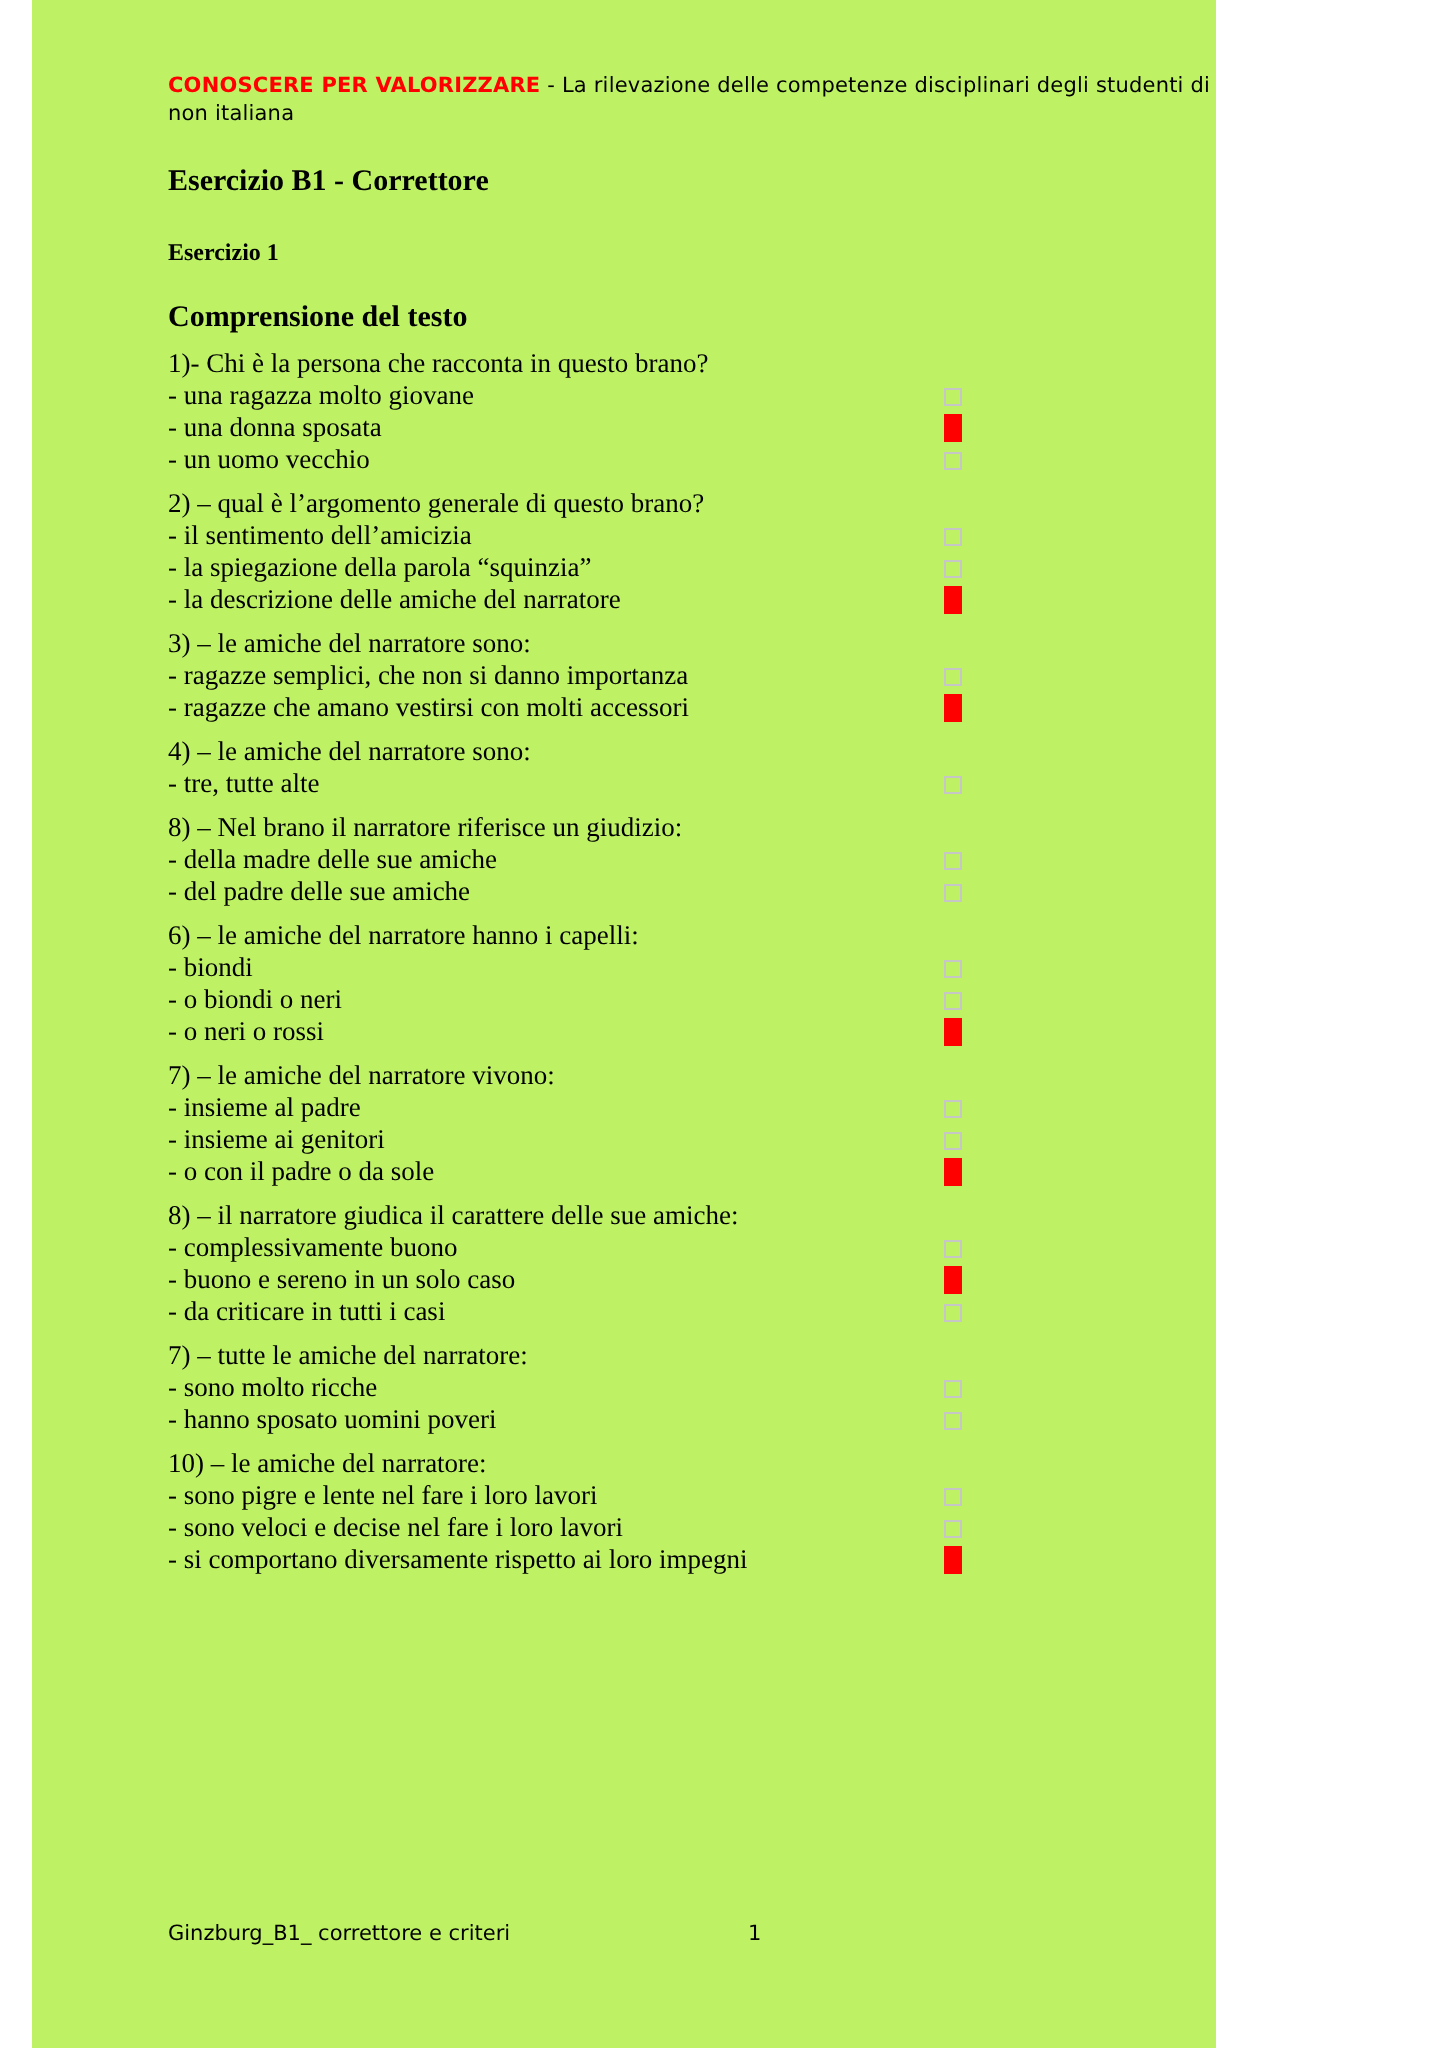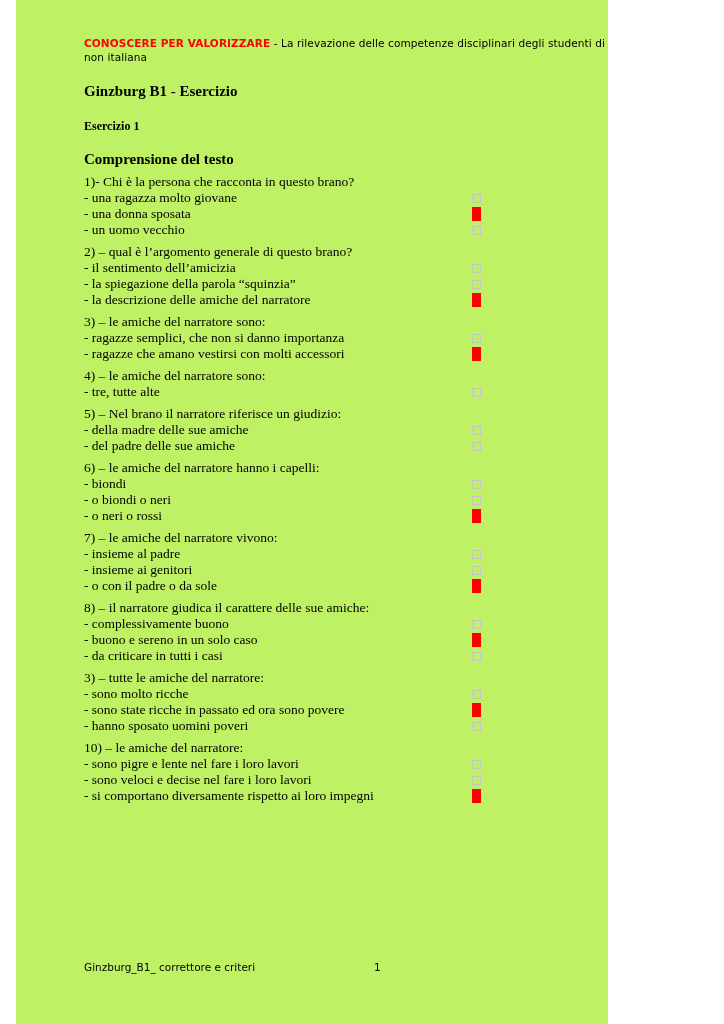--- a/index.html
+++ b/index.html
@@ -94,21 +94,21 @@
   }
 </style>
 </head>
 <body>
 
 <div class="page" style="--accent-red: #ff0000; --checkbox-red: #ff0000; --checkbox-border: #c6c6c6;">
   <div class="content">
 
     <div class="header"><span class="header-red">CONOSCERE PER VALORIZZARE</span><span> - La rilevazione delle competenze disciplinari degli studenti di madrelingua non italiana</span></div>
 
-    <div class="doc-title">Ginzburg B1 - Esercizio</div>
+    <div class="doc-title">Esercizio B1 - Correttore</div>
 
     <div class="exercise-heading">Esercizio 1</div>
 
     <div class="section-heading">Comprensione del testo</div>
 
     <div id="questions">
         <div class="question">
           <div class="prompt">1)- Chi è la persona che racconta in questo brano?</div>
           <div class="option-row"><span class="option-label">- una ragazza molto giovane</span><span class="checkbox empty"></span></div>
           <div class="option-row"><span class="option-label">- una donna sposata</span><span class="checkbox checked"></span></div>
@@ -123,21 +123,21 @@
         <div class="question">
           <div class="prompt">3) – le amiche del narratore sono:</div>
           <div class="option-row"><span class="option-label">- ragazze semplici, che non si danno importanza</span><span class="checkbox empty"></span></div>
           <div class="option-row"><span class="option-label">- ragazze che amano vestirsi  con molti accessori</span><span class="checkbox checked"></span></div>
         </div>
         <div class="question">
           <div class="prompt">4) – le amiche del narratore sono:</div>
           <div class="option-row"><span class="option-label">- tre, tutte alte</span><span class="checkbox empty"></span></div>
         </div>
         <div class="question">
-          <div class="prompt">5) – Nel brano il narratore riferisce un giudizio:</div>
+          <div class="prompt">8) – Nel brano il narratore riferisce un giudizio:</div>
           <div class="option-row"><span class="option-label">- della madre delle sue amiche</span><span class="checkbox empty"></span></div>
           <div class="option-row"><span class="option-label">- del padre delle sue amiche</span><span class="checkbox empty"></span></div>
         </div>
         <div class="question">
           <div class="prompt">6) – le amiche del narratore hanno i capelli:</div>
           <div class="option-row"><span class="option-label">- biondi</span><span class="checkbox empty"></span></div>
           <div class="option-row"><span class="option-label">- o biondi o neri</span><span class="checkbox empty"></span></div>
           <div class="option-row"><span class="option-label">- o neri o rossi</span><span class="checkbox checked"></span></div>
         </div>
         <div class="question">
@@ -146,23 +146,22 @@
           <div class="option-row"><span class="option-label">- insieme ai genitori</span><span class="checkbox empty"></span></div>
           <div class="option-row"><span class="option-label">- o con il padre o da sole</span><span class="checkbox checked"></span></div>
         </div>
         <div class="question">
           <div class="prompt">8) – il narratore giudica il carattere delle sue amiche:</div>
           <div class="option-row"><span class="option-label">- complessivamente buono</span><span class="checkbox empty"></span></div>
           <div class="option-row"><span class="option-label">- buono e sereno in un solo  caso</span><span class="checkbox checked"></span></div>
           <div class="option-row"><span class="option-label">- da criticare in tutti i casi</span><span class="checkbox empty"></span></div>
         </div>
         <div class="question">
-          <div class="prompt">3) – tutte le amiche del narratore:</div>
+          <div class="prompt">7) – tutte le amiche del narratore:</div>
           <div class="option-row"><span class="option-label">- sono molto ricche</span><span class="checkbox empty"></span></div>
-          <div class="option-row"><span class="option-label">- sono state ricche in passato ed ora sono povere</span><span class="checkbox checked"></span></div>
           <div class="option-row"><span class="option-label">- hanno sposato uomini poveri</span><span class="checkbox empty"></span></div>
         </div>
         <div class="question">
           <div class="prompt">10) – le amiche del narratore:</div>
           <div class="option-row"><span class="option-label">- sono pigre e lente nel fare i loro lavori</span><span class="checkbox empty"></span></div>
           <div class="option-row"><span class="option-label">- sono veloci e decise nel fare i loro lavori</span><span class="checkbox empty"></span></div>
           <div class="option-row"><span class="option-label">- si comportano diversamente rispetto ai loro impegni</span><span class="checkbox checked"></span></div>
         </div>
       </div>
   </div>

